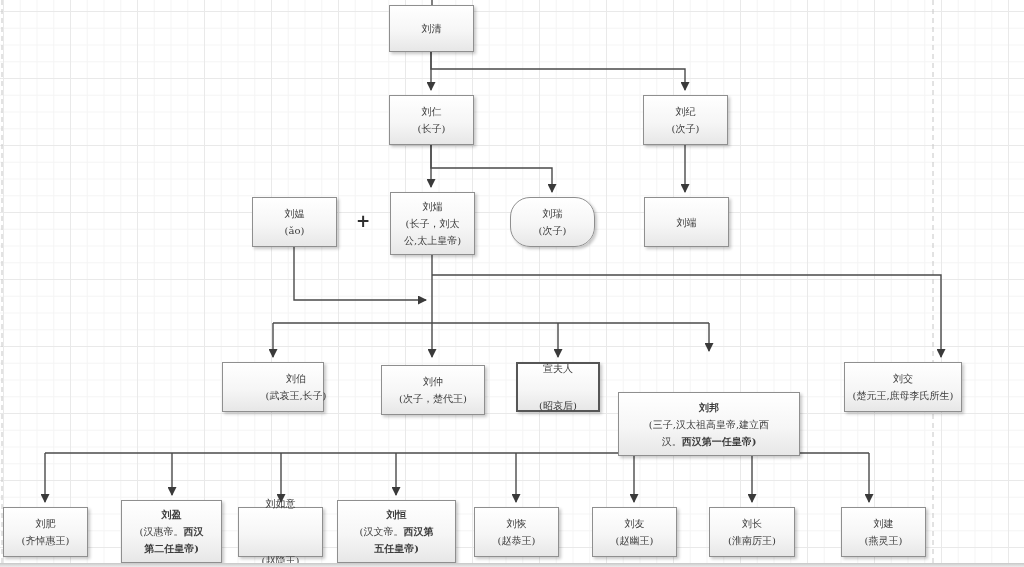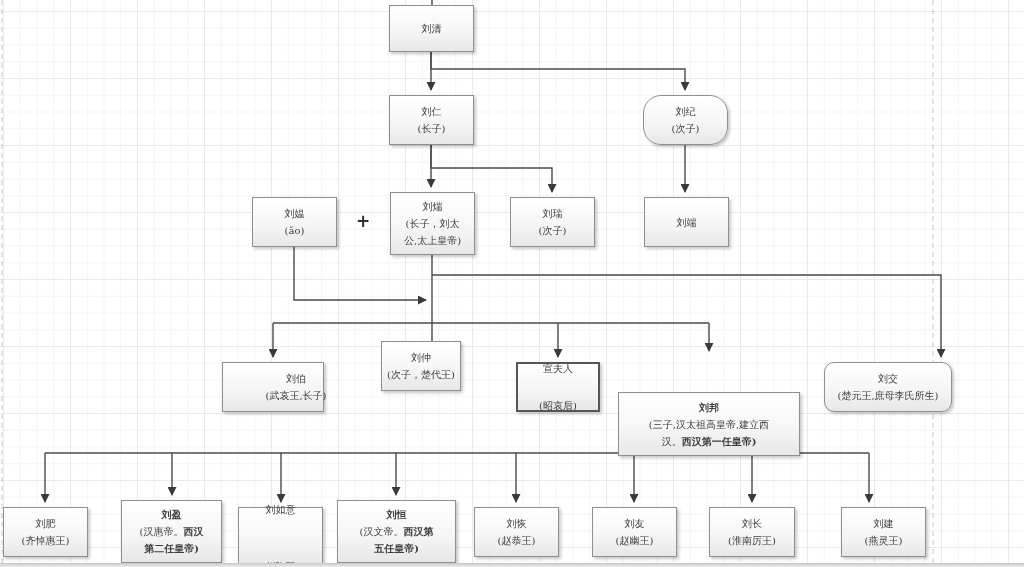--- a/index.html
+++ b/index.html
@@ -90,71 +90,71 @@
   </svg>
 
   <div class="nodes">
       <div class="node" style="left: 389px; top: 5px; width: 85px; height: 47px;">
         <div class="nline"><span>刘清</span></div>
       </div>
       <div class="node" style="left: 389px; top: 95px; width: 85px; height: 50px;">
         <div class="nline"><span>刘仁</span></div>
         <div class="nline"><span>(长子)</span></div>
       </div>
-      <div class="node" style="left: 643px; top: 95px; width: 85px; height: 50px; border-radius: 18px;">
+      <div class="node" style="left: 643px; top: 95px; width: 85px; height: 50px;">
         <div class="nline"><span>刘纪</span></div>
         <div class="nline"><span>(次子)</span></div>
       </div>
       <div class="node" style="left: 252px; top: 197px; width: 85px; height: 50px;">
         <div class="nline"><span>刘媪</span></div>
         <div class="nline"><span>(ǎo)</span></div>
       </div>
       <div class="node" style="left: 390px; top: 192px; width: 85px; height: 63px;">
         <div class="nline"><span>刘煓</span></div>
         <div class="nline"><span>(长子，刘太</span></div>
         <div class="nline"><span>公,太上皇帝)</span></div>
       </div>
-      <div class="node" style="left: 510px; top: 197px; width: 85px; height: 50px;">
+      <div class="node" style="left: 510px; top: 197px; width: 85px; height: 50px; border-radius: 20px;">
         <div class="nline"><span>刘瑞</span></div>
         <div class="nline"><span>(次子)</span></div>
       </div>
       <div class="node" style="left: 644px; top: 197px; width: 85px; height: 50px;">
         <div class="nline"><span>刘端</span></div>
       </div>
       <div class="node" style="left: 222px; top: 362px; width: 102px; height: 50px; padding-left: 48px;">
         <div class="nline"><span>刘伯</span></div>
         <div class="nline"><span>(武哀王,长子)</span></div>
       </div>
-      <div class="node" style="left: 381px; top: 341px; width: 80px; height: 50px; text-align: right;">
+      <div class="node" style="left: 381px; top: 365px; width: 104px; height: 50px; text-align: right;">
         <div class="nline"><span>刘仲</span></div>
         <div class="nline"><span>(次子，楚代王)</span></div>
       </div>
       <div class="node emph" style="left: 516px; top: 362px; width: 84px; height: 50px;">
         <div class="nline"><span>宣夫人</span></div>
         <div class="nline"><span>(昭哀后)</span></div>
       </div>
       <div class="node" style="left: 618px; top: 356px; width: 182px; height: 64px; margin-top: 36px;">
         <div class="nline"><span class="b">刘邦</span></div>
         <div class="nline"><span>(三子,汉太祖高皇帝,建立西</span></div>
         <div class="nline"><span>汉。</span><span class="b">西汉第一任皇帝)</span></div>
       </div>
-      <div class="node" style="left: 824px; top: 362px; width: 128px; height: 50px; border-radius: 10px;">
+      <div class="node" style="left: 844px; top: 362px; width: 118px; height: 50px;">
         <div class="nline"><span>刘交</span></div>
         <div class="nline"><span>(楚元王,庶母李氏所生)</span></div>
       </div>
       <div class="node" style="left: 3px; top: 507px; width: 85px; height: 50px;">
         <div class="nline"><span>刘肥</span></div>
         <div class="nline"><span>(齐悼惠王)</span></div>
       </div>
       <div class="node" style="left: 121px; top: 500px; width: 101px; height: 63px;">
         <div class="nline"><span class="b">刘盈</span></div>
         <div class="nline"><span>(汉惠帝。</span><span class="b">西汉</span></div>
         <div class="nline"><span class="b">第二任皇帝)</span></div>
       </div>
-      <div class="node" style="left: 238px; top: 507px; width: 85px; height: 61px; gap: 40px;">
+      <div class="node" style="left: 238px; top: 507px; width: 85px; height: 50px; gap: 40px;">
         <div class="nline"><span>刘如意</span></div>
         <div class="nline"><span>(赵隐王)</span></div>
       </div>
       <div class="node" style="left: 337px; top: 500px; width: 119px; height: 63px;">
         <div class="nline"><span class="b">刘恒</span></div>
         <div class="nline"><span>(汉文帝。</span><span class="b">西汉第</span></div>
         <div class="nline"><span class="b">五任皇帝)</span></div>
       </div>
       <div class="node" style="left: 474px; top: 507px; width: 85px; height: 50px;">
         <div class="nline"><span>刘恢</span></div>

